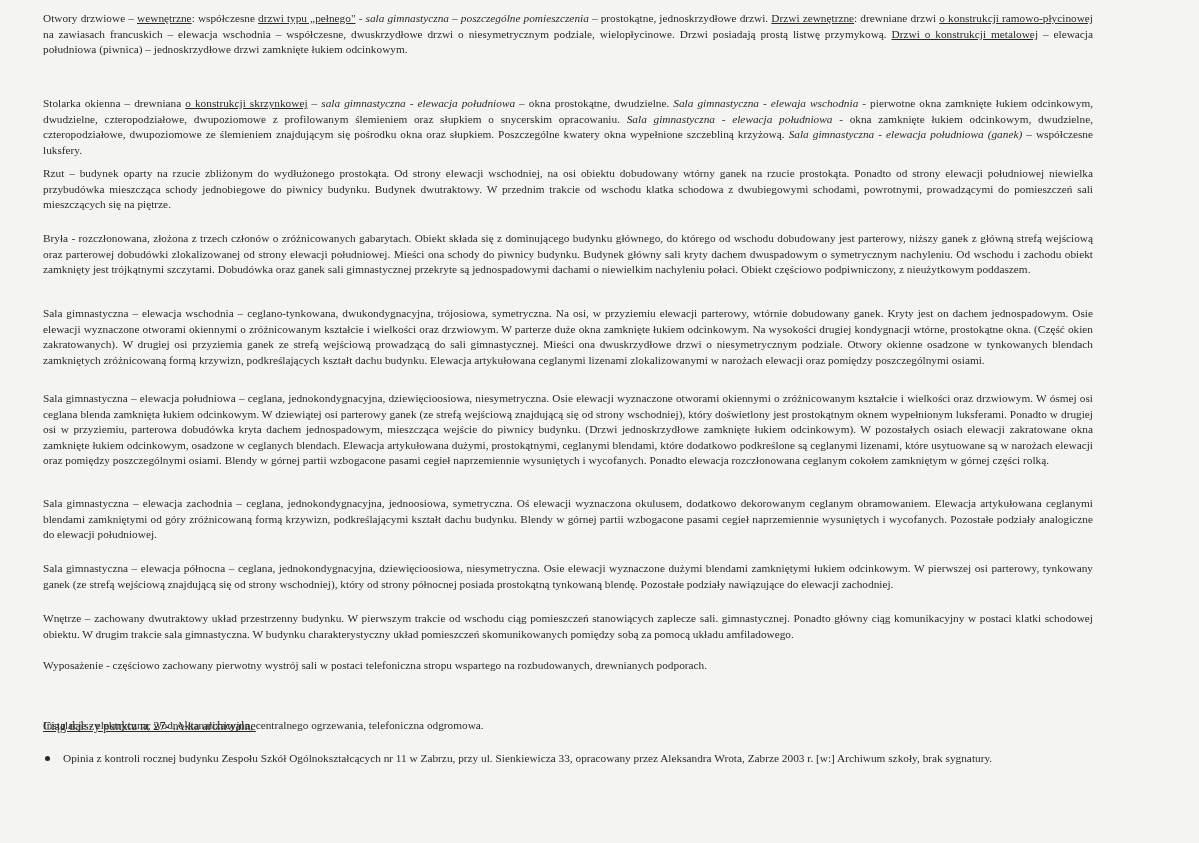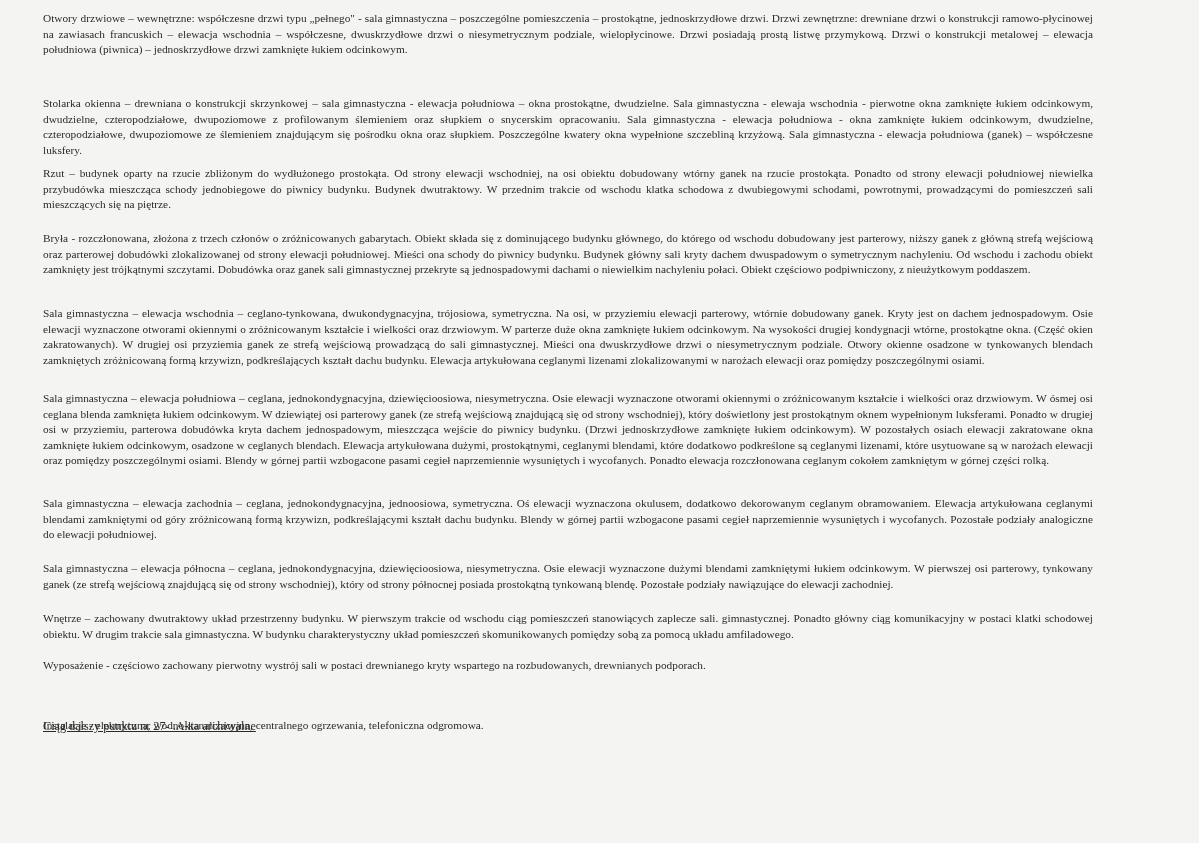--- a/index.html
+++ b/index.html
@@ -9,22 +9,22 @@
     font-family: "Liberation Serif", "DejaVu Serif", serif;
     color: #2a2a2a;
   }
   .page { position: relative; width: 1199px; height: 843px; }
   .para {
     position: absolute; left: 43px; width: 1050px;
     font-size: 11.3px; line-height: 15.6px;
     text-align: justify; margin: 0;
   }
   .b { font-weight: normal; }
-  .i { }
-  .u { }
+  .i { font-style: italic; }
+  .u { text-decoration: underline; }
   .heading-link {
     position: absolute; left: 43px; top: 719px;
     font-size: 12.2px; text-decoration: underline; color: #2a2a2a;
   }
   .bullet-item {
     position: absolute; left: 43px; top: 751px; width: 1050px;
     font-size: 11.3px; line-height: 15.6px; text-align: justify;
     padding-left: 20px; box-sizing: border-box;
   }
   .bullet-dot {
@@ -39,19 +39,23 @@
   <div id="paras">
       <p class="para" style="top: 11px;"><span class="b">Otwory drzwiowe</span><span> – </span><span class="u">wewnętrzne</span><span>: współczesne </span><span class="u">drzwi typu „pełnego"</span><span> - </span><span class="i">sala gimnastyczna – poszczególne pomieszczenia</span><span> – prostokątne, jednoskrzydłowe drzwi. </span><span class="u">Drzwi  zewnętrzne</span><span>: drewniane drzwi </span><span class="u">o konstrukcji ramowo-płycinowej</span><span> na zawiasach francuskich – elewacja wschodnia – współczesne, dwuskrzydłowe drzwi o niesymetrycznym podziale, wielopłycinowe. Drzwi posiadają prostą listwę przymykową. </span><span class="u">Drzwi o konstrukcji metalowej</span><span> – elewacja południowa (piwnica) – jednoskrzydłowe drzwi zamknięte łukiem odcinkowym.</span></p>
       <p class="para" style="top: 96px;"><span class="b">Stolarka okienna</span><span> – drewniana </span><span class="u">o konstrukcji skrzynkowej</span><span> – </span><span class="i">sala gimnastyczna - elewacja południowa</span><span> – okna prostokątne, dwudzielne. </span><span class="i">Sala gimnastyczna - elewaja wschodnia</span><span> -  pierwotne okna zamknięte łukiem odcinkowym, dwudzielne, czteropodziałowe, dwupoziomowe z profilowanym ślemieniem oraz słupkiem o snycerskim opracowaniu. </span><span class="i">Sala gimnastyczna - elewacja południowa</span><span> - okna zamknięte łukiem odcinkowym, dwudzielne, czteropodziałowe, dwupoziomowe ze ślemieniem znajdującym się pośrodku okna oraz słupkiem. Poszczególne kwatery okna wypełnione szczebliną krzyżową. </span><span class="i">Sala gimnastyczna - elewacja południowa (ganek)</span><span> – współczesne luksfery.</span></p>
       <p class="para" style="top: 166px;"><span class="b">Rzut</span><span> – budynek oparty na rzucie zbliżonym do wydłużonego prostokąta. Od strony elewacji wschodniej, na osi obiektu dobudowany wtórny  ganek na rzucie prostokąta. Ponadto od strony elewacji południowej niewielka przybudówka mieszcząca schody jednobiegowe do piwnicy budynku. Budynek dwutraktowy. W przednim trakcie od wschodu klatka schodowa z dwubiegowymi schodami, powrotnymi,  prowadzącymi do pomieszczeń sali mieszczących się na piętrze.</span></p>
       <p class="para" style="top: 231px;"><span class="b">Bryła</span><span> - rozczłonowana, złożona  z trzech członów o zróżnicowanych gabarytach. Obiekt składa się z dominującego budynku głównego, do którego od wschodu dobudowany jest parterowy, niższy ganek z główną strefą wejściową oraz parterowej dobudówki zlokalizowanej od strony elewacji południowej. Mieści ona schody do piwnicy budynku. Budynek główny sali kryty dachem dwuspadowym o symetrycznym nachyleniu.  Od wschodu i zachodu obiekt  zamknięty jest trójkątnymi szczytami. Dobudówka oraz ganek sali gimnastycznej przekryte są jednospadowymi dachami o niewielkim nachyleniu połaci. Obiekt  częściowo podpiwniczony, z nieużytkowym poddaszem.</span></p>
       <p class="para" style="top: 306px;"><span class="b">Sala gimnastyczna – elewacja wschodnia</span><span> – ceglano-tynkowana, dwukondygnacyjna, trójosiowa, symetryczna. Na osi, w przyziemiu elewacji parterowy, wtórnie dobudowany ganek. Kryty jest on dachem jednospadowym.  Osie elewacji wyznaczone otworami okiennymi o zróżnicowanym kształcie i wielkości oraz drzwiowym. W parterze duże okna zamknięte łukiem odcinkowym. Na wysokości drugiej kondygnacji wtórne, prostokątne okna. (Część okien zakratowanych). W drugiej osi przyziemia ganek ze strefą wejściową prowadzącą do sali gimnastycznej. Mieści ona dwuskrzydłowe drzwi o niesymetrycznym podziale.    Otwory okienne osadzone w tynkowanych blendach zamkniętych zróżnicowaną formą krzywizn, podkreślających kształt dachu budynku. Elewacja artykułowana ceglanymi lizenami zlokalizowanymi w narożach elewacji oraz pomiędzy poszczególnymi osiami.</span></p>
       <p class="para" style="top: 391px;"><span class="b">Sala gimnastyczna – elewacja południowa</span><span> – ceglana, jednokondygnacyjna, dziewięcioosiowa, niesymetryczna. Osie elewacji wyznaczone otworami okiennymi o zróżnicowanym kształcie i wielkości oraz drzwiowym. W ósmej osi ceglana blenda zamknięta łukiem odcinkowym. W dziewiątej osi parterowy ganek (ze strefą wejściową znajdującą się od strony wschodniej), który doświetlony jest prostokątnym oknem wypełnionym luksferami. Ponadto w drugiej osi w przyziemiu, parterowa dobudówka kryta dachem jednospadowym, mieszcząca wejście do piwnicy budynku. (Drzwi jednoskrzydłowe zamknięte łukiem odcinkowym). W pozostałych osiach elewacji zakratowane okna zamknięte łukiem odcinkowym, osadzone w ceglanych blendach. Elewacja artykułowana dużymi, prostokątnymi, ceglanymi blendami, które dodatkowo podkreślone są ceglanymi lizenami, które usytuowane są w narożach elewacji oraz pomiędzy poszczególnymi osiami. Blendy w górnej partii wzbogacone pasami cegieł naprzemiennie wysuniętych i wycofanych.  Ponadto elewacja rozczłonowana ceglanym cokołem zamkniętym w górnej części rolką.</span></p>
       <p class="para" style="top: 496px;"><span class="b">Sala gimnastyczna – elewacja zachodnia</span><span> – ceglana, jednokondygnacyjna, jednoosiowa, symetryczna. Oś elewacji wyznaczona okulusem, dodatkowo dekorowanym ceglanym obramowaniem. Elewacja artykułowana ceglanymi blendami zamkniętymi od góry zróżnicowaną formą krzywizn, podkreślającymi kształt dachu budynku. Blendy w górnej partii wzbogacone pasami cegieł naprzemiennie wysuniętych i wycofanych.  Pozostałe podziały analogiczne do elewacji południowej.</span></p>
       <p class="para" style="top: 561px;"><span class="b">Sala gimnastyczna – elewacja północna</span><span> – ceglana, jednokondygnacyjna, dziewięcioosiowa, niesymetryczna. Osie elewacji wyznaczone dużymi blendami  zamkniętymi łukiem odcinkowym. W pierwszej osi  parterowy, tynkowany ganek (ze strefą wejściową znajdującą się od strony wschodniej), który od strony północnej posiada prostokątną tynkowaną blendę. Pozostałe podziały nawiązujące do elewacji zachodniej.</span></p>
       <p class="para" style="top: 611px;"><span class="b">Wnętrze</span><span> –  zachowany dwutraktowy układ przestrzenny budynku. W pierwszym trakcie od wschodu ciąg pomieszczeń stanowiących zaplecze sali. gimnastycznej. Ponadto główny ciąg komunikacyjny w postaci klatki schodowej obiektu. W drugim trakcie sala gimnastyczna.  W budynku charakterystyczny układ pomieszczeń  skomunikowanych  pomiędzy sobą za pomocą układu amfiladowego.</span></p>
-      <p class="para" style="top: 658px;"><span class="b">Wyposażenie</span><span> -  częściowo zachowany pierwotny wystrój sali w postaci drewnianego kryty wspartego na rozbudowanych, drewnianych podporach.</span></p>
+      <p class="para" style="top: 658px;"><span class="b">Wyposażenie</span><span> -  częściowo zachowany pierwotny wystrój sali w postaci telefoniczna stropu wspartego na rozbudowanych, drewnianych podporach.</span></p>
       <p class="para" style="top: 689px; margin-top: 29px;"><span class="b">Instalacje</span><span> - elektryczna, wodno-kanalizacyjna, centralnego ogrzewania, telefoniczna odgromowa.</span></p>
     </div>
 
   <div class="heading-link">Ciąg dalszy punktu  nr 27- .Akta archiwalne</div>
 
+  <div class="bullet-item">
+    <span class="bullet-dot"></span>
+    <span>Opinia z kontroli rocznej budynku Zespołu Szkół Ogólnokształcących nr 11 w Zabrzu, przy ul. Sienkiewicza 33, opracowany przez Aleksandra Wrota, Zabrze 2003 r.  [w:] Archiwum szkoły,  brak sygnatury.</span>
+  </div>
 </div>
 
 </body></html>

